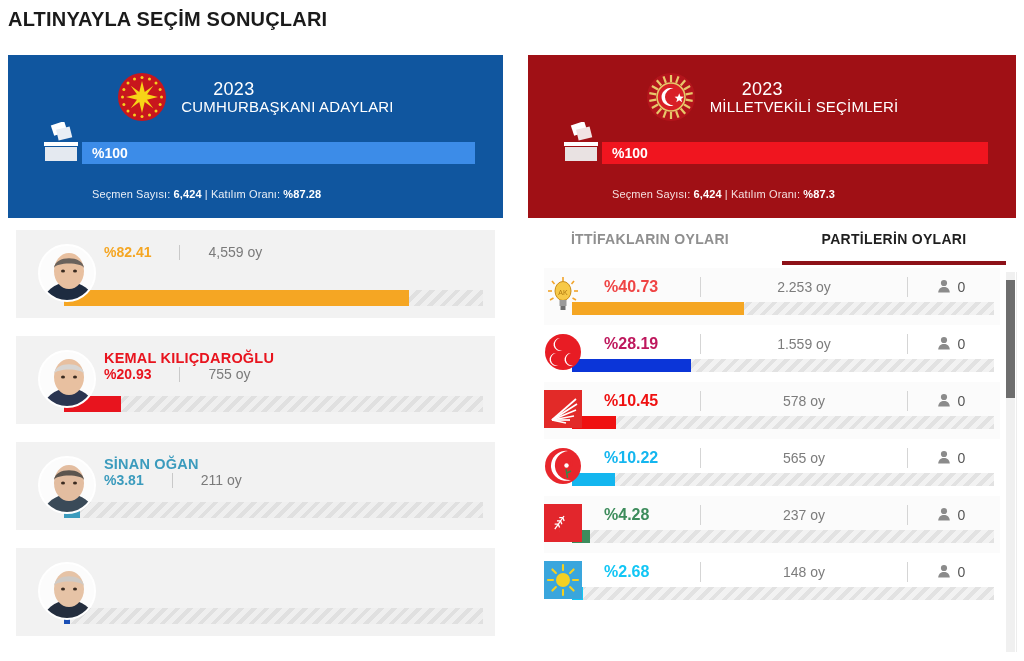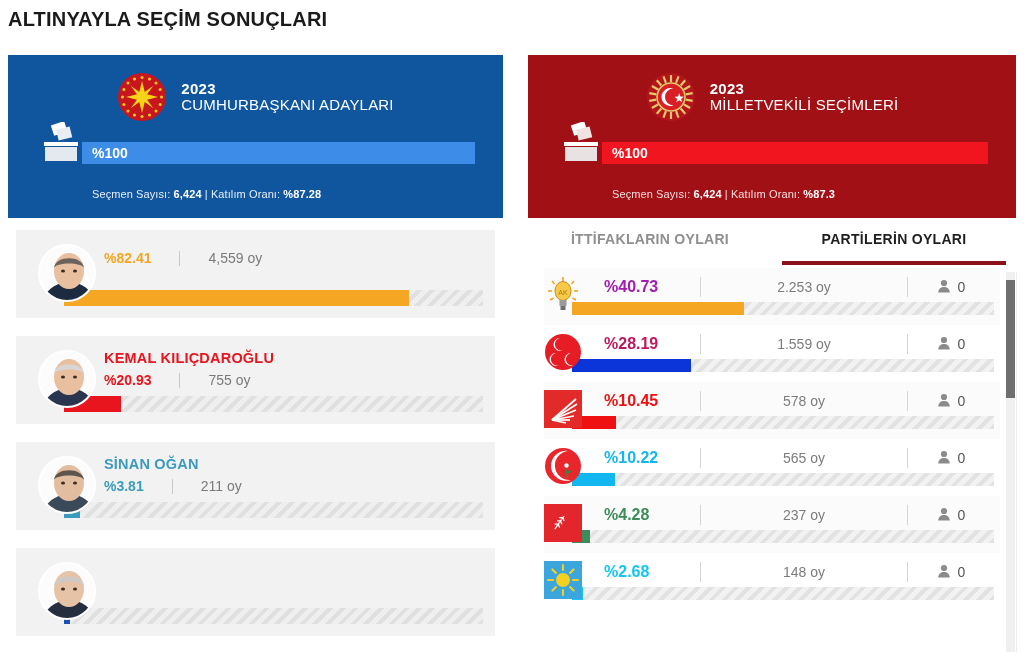--- a/index.html
+++ b/index.html
@@ -24,21 +24,21 @@
   #panel-parl { left: 528px; width: 488px; height: 606px; }
 
   .panel-head { position: relative; width: 100%; }
   #head-pres { height: 163px; background: #10569f; }
   #head-parl { height: 163px; background: #a01015; }
 
   .head-top { display: flex; align-items: center; justify-content: center;
               padding-top: 17px; gap: 14px; }
   .head-emblem { width: 50px; height: 50px; flex: none; }
   .head-titles { color:#fff; line-height: 1.06; }
-  .head-year { font-size: 15px; font-weight: bold; letter-spacing: .3px; }
+  .head-year { font-size: 18px; font-weight: normal; letter-spacing: .3px; margin-left: 32px; }
   .head-name { font-size: 15px; font-weight: normal; letter-spacing: .2px; white-space: nowrap; }
 
   
   .head-bar-row { position: relative; margin-top: 14px; height: 34px; }
   .ballot-icon { position: absolute; left: 34px; top: -14px; width: 40px; height: 46px; }
   .prog-track { position: absolute; left: 74px; top: 6px; right: 28px; height: 22px;
                 background: rgba(255,255,255,0.18); }
   .prog-fill { position: absolute; left:0; top:0; bottom:0; }
   #prog-pres .prog-fill { background: #3c8ce8; }
   #prog-parl .prog-fill { background: #f0151f; }
@@ -51,21 +51,21 @@
   #head-parl .head-meta { color: #f4dede; }
 
   
   .cand-list { position: absolute; top: 175px; left: 8px; width: 479px; }
   .cand-row { position: relative; height: 88px; background: #f2f2f2; margin-bottom: 18px; }
   .cand-avatar { position: absolute; left: 22px; top: 14px; width: 58px; height: 58px;
                  border-radius: 50%; overflow: hidden; background: #fdfdfd;
                  border: 2px solid #fff; z-index: 3; }
   .cand-body { position: absolute; left: 88px; top: 14px; right: 12px; }
   .cand-name { font-size: 14.5px; font-weight: bold; letter-spacing: .2px; white-space: nowrap; }
-  .cand-stats { margin-top: 6px; display: flex; align-items: center; gap: 28px;
+  .cand-stats { margin-top: 0; display: flex; align-items: center; gap: 28px;
                 font-size: 14px; }
   .cand-pct { font-weight: bold; }
   .cand-sep { width: 1px; height: 15px; background: #c9c9c9; }
   .cand-votes { color: #7a7a7a; }
   .cand-bar { position: absolute; left: 48px; right: 12px; bottom: 12px; height: 16px;
               background-color: #e6e6e6;
               background-image: repeating-linear-gradient(-45deg,
                  #e0e0e0 0 4px, #efefef 4px 9px);
               z-index: 1; }
   .cand-bar-fill { position: absolute; left: 0; top: 0; bottom: 0; }
@@ -333,21 +333,21 @@
       <line x1="4" y1="15" x2="8" y2="15"></line>
                 <line x1="32" y1="24" x2="28.5" y2="22"></line>
       <line x1="6" y1="24" x2="9.5" y2="22"></line>
               </g>
     <ellipse cx="19" cy="15" rx="8" ry="9.5" fill="#f7c948" stroke="#c98b15" stroke-width="1"></ellipse>
     <rect x="15.5" y="24" width="7" height="6" fill="#9a9a9a"></rect>
     <rect x="16.5" y="30" width="5" height="4" fill="#6e6e6e"></rect>
     <text x="19" y="19" font-size="7" text-anchor="middle" fill="#b07a10" font-family="'Liberation Sans',sans-serif">AK</text>
             </svg></div>
     <div class="party-grid">
-      <span class="pg-pct" style="color:#a21caf">%40.73</span>
+      <span class="pg-pct" style="color:#ef4444">%40.73</span>
       <span class="pg-div"></span>
       <span class="pg-votes">2.253 oy</span>
       <span class="pg-div"></span>
       <span class="pg-seat">
         <span><svg viewBox="0 0 14 14" width="14" height="14">
   <circle cx="7" cy="4" r="3.1" fill="#8b8b8b"></circle>
   <path d="M1.2,13.5 C1.6,9.4 4,8 7,8 C10,8 12.4,9.4 12.8,13.5 Z" fill="#8b8b8b"></path>
                 </svg></span>
         <span>0</span>
       </span>

